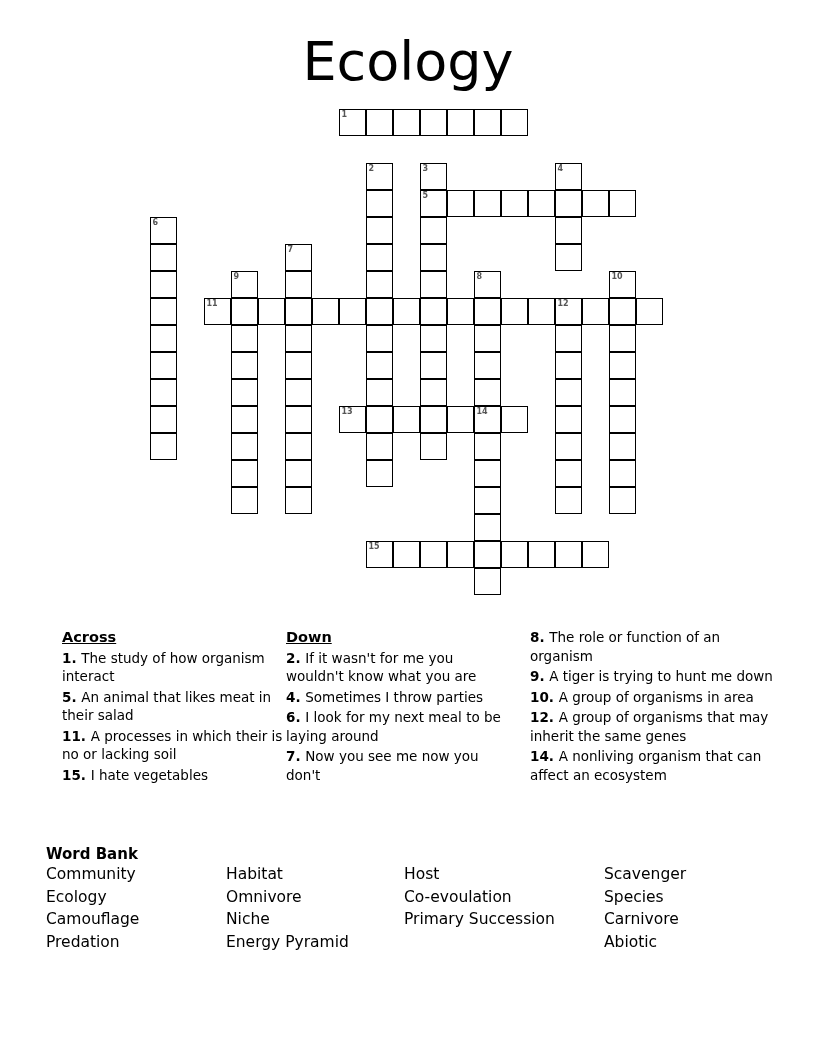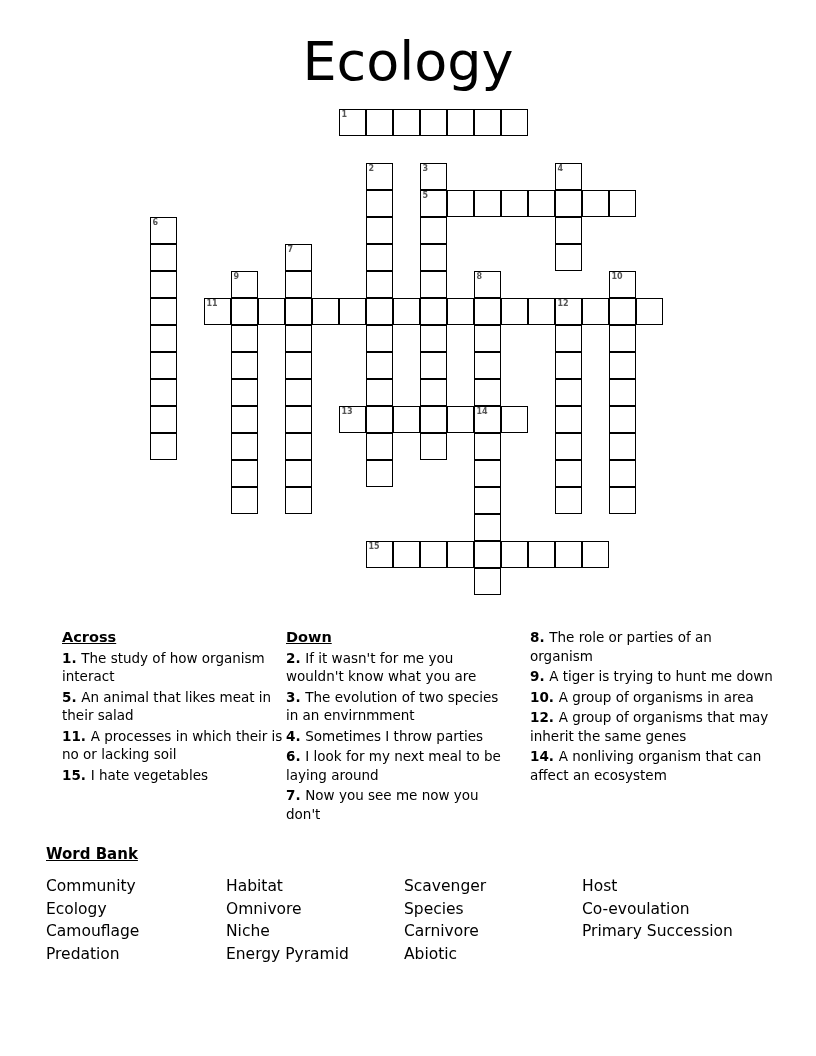--- a/index.html
+++ b/index.html
@@ -101,23 +101,22 @@
   
   #word-bank {
     position: absolute;
     left: 46px;
     top: 845px;
     width: 740px;
   }
   #word-bank-heading {
     font-size: 15px;
     font-weight: 700;
-    text-decoration: underline;
     display: block;
-    margin-bottom: 12px;
+    margin-bottom: 0;
   }
   #word-bank-cols {
     display: flex;
   }
   .wb-col {
     display: flex;
     flex-direction: column;
   }
   .wb-col-0 { width: 180px; }
   .wb-col-1 { width: 178px; }
@@ -298,30 +297,29 @@
           <span class="clue"><span class="clue-num">5. </span><span class="clue-text">An animal that likes meat in their salad</span></span>
           <span class="clue"><span class="clue-num">11. </span><span class="clue-text">A processes in which their is no or lacking soil</span></span>
           <span class="clue"><span class="clue-num">15. </span><span class="clue-text">I hate vegetables</span></span>
         </div>
     </div>
 
     <div class="clue-col" id="clue-col-down">
       <span class="clue-heading">Down</span>
       <div id="down-list-1">
           <span class="clue"><span class="clue-num">2. </span><span class="clue-text">If it wasn't for me you wouldn't know what you are</span></span>
-          <span class="clue"><span class="clue-num">3. </span><span class="clue-text">The evolution of two species in an envirnmment</span></span>
           <span class="clue"><span class="clue-num">4. </span><span class="clue-text">Sometimes I throw parties</span></span>
           <span class="clue"><span class="clue-num">6. </span><span class="clue-text">I look for my next meal to be laying around</span></span>
           <span class="clue"><span class="clue-num">7. </span><span class="clue-text">Now you see me now you don't</span></span>
         </div>
     </div>
 
     <div class="clue-col" id="clue-col-extra">
       <div id="down-list-2">
-          <span class="clue"><span class="clue-num">8. </span><span class="clue-text">The role or parties of an organism</span></span>
+          <span class="clue"><span class="clue-num">8. </span><span class="clue-text">The role or function of an organism</span></span>
           <span class="clue"><span class="clue-num">9. </span><span class="clue-text">A tiger is trying to hunt me down</span></span>
           <span class="clue"><span class="clue-num">10. </span><span class="clue-text">A group of organisms in area</span></span>
           <span class="clue"><span class="clue-num">12. </span><span class="clue-text">A group of organisms that may inherit the same genes</span></span>
           <span class="clue"><span class="clue-num">14. </span><span class="clue-text">A nonliving organism that can affect an ecosystem</span></span>
         </div>
     </div>
 
   </div>
 
   <div id="word-bank">
@@ -332,27 +330,27 @@
           <span class="wb-word">Ecology</span>
           <span class="wb-word">Camouflage</span>
           <span class="wb-word">Predation</span>
         </div>
         <div class="wb-col wb-col-1">
           <span class="wb-word">Habitat</span>
           <span class="wb-word">Omnivore</span>
           <span class="wb-word">Niche</span>
           <span class="wb-word">Energy Pyramid</span>
         </div>
+        <div class="wb-col wb-col-3">
+          <span class="wb-word">Host</span>
+          <span class="wb-word">Co-evoulation</span>
+          <span class="wb-word">Primary Succession</span>
+        </div>
         <div class="wb-col wb-col-2">
           <span class="wb-word">Scavenger</span>
           <span class="wb-word">Species</span>
           <span class="wb-word">Carnivore</span>
           <span class="wb-word">Abiotic</span>
         </div>
-        <div class="wb-col wb-col-3">
-          <span class="wb-word">Host</span>
-          <span class="wb-word">Co-evoulation</span>
-          <span class="wb-word">Primary Succession</span>
-        </div>
       </div>
   </div>
 
 </div>
 
 </body></html>

